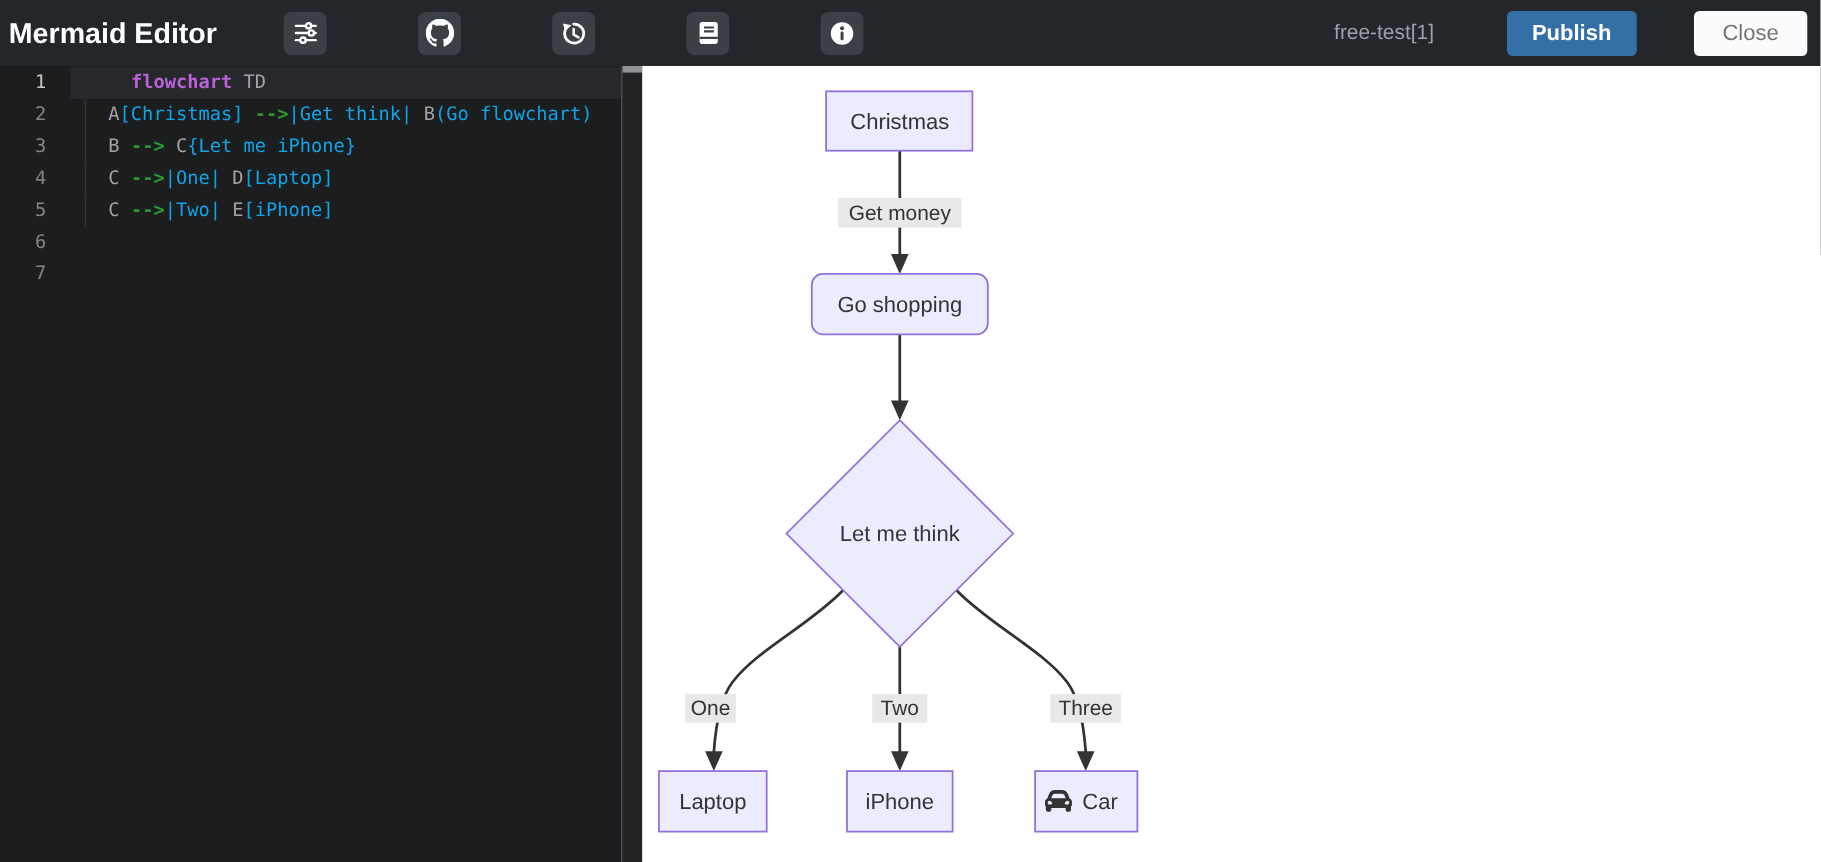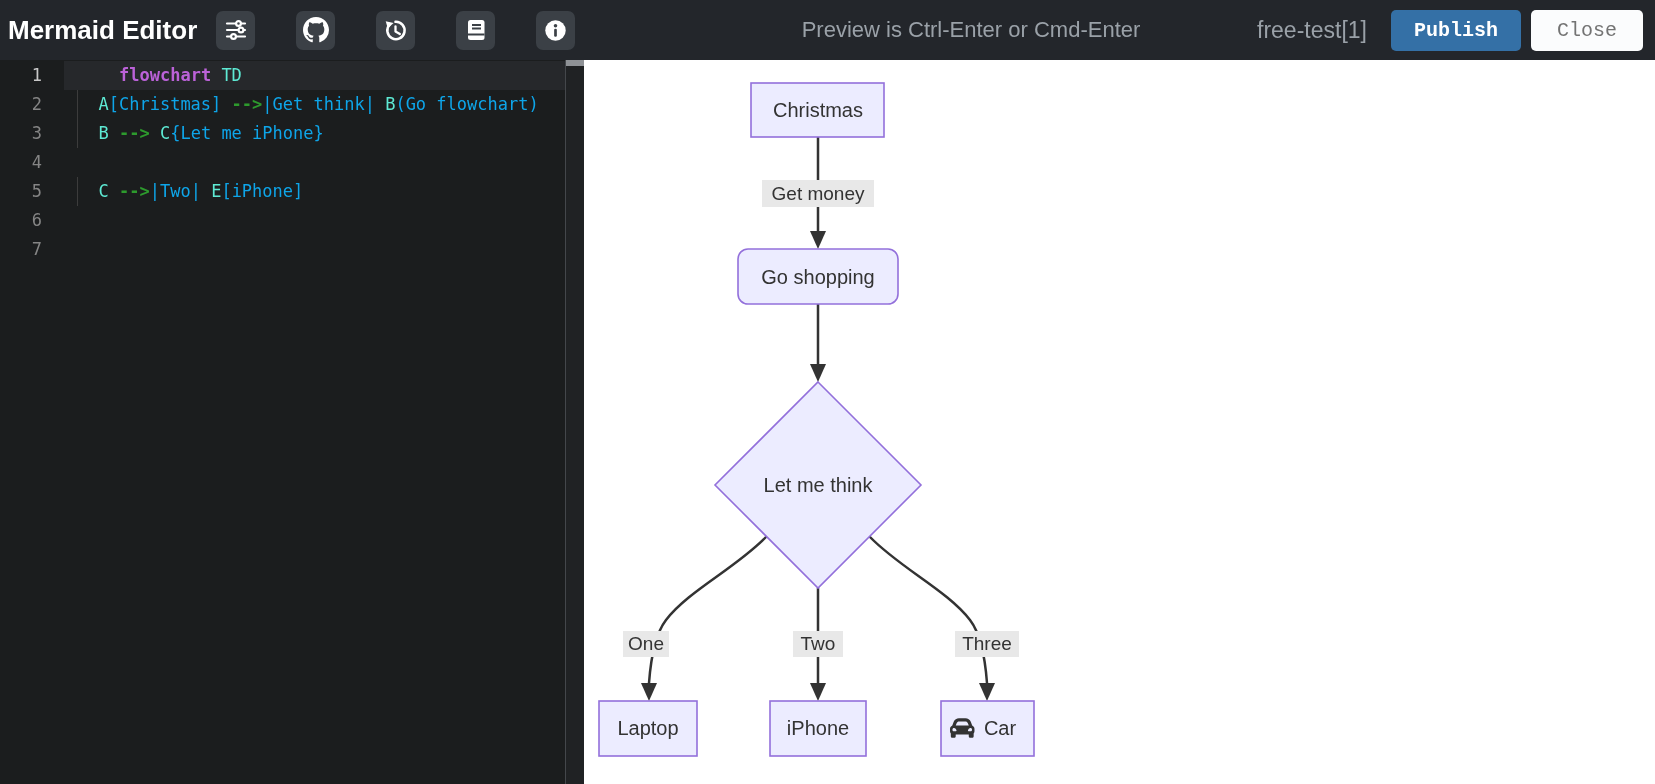--- a/index.html
+++ b/index.html
@@ -1,50 +1,50 @@
 <!DOCTYPE html>
 <html><head>
 <meta charset="utf-8">
 <style>
   * { margin:0; padding:0; box-sizing:border-box; }
   body { background:#111; }
   .app { position:relative; width:1655px; height:784px; background:#fff;
          font-family:"Liberation Sans", sans-serif; overflow:hidden; }
 
   
-  .topbar { height:60px; background:#23262b; display:flex; align-items:center; position:relative; }
+  .topbar { height:60px; background:#23262b; display:flex; align-items:center; position:relative;gap:42px; }
   .app-title { color:#ffffff; font-size:26px; font-weight:600; margin:0 19px 0 8px; white-space:nowrap; }
   .iconbtn { width:39px; height:39px; border-radius:7px; background:#3b4046; border:none;
              margin-right:41px; display:flex; align-items:center; justify-content:center;
              padding:0; cursor:pointer; flex:0 0 auto; }
   .iconbtn svg { display:block; }
   .hint { position:absolute; left:971px; transform:translateX(-50%); color:#9aa1a8; font-size:22px; white-space:nowrap; }
   .spacer { flex:1; }
-  .doc-name { color:#9aa1a8; font-size:23px; margin-right:24px; white-space:nowrap; }
+  .doc-name { color:#9aa1a8; font-size:19px; margin-right:24px; white-space:nowrap; }
   .btn { height:41px; border:none; border-radius:5px; font-size:20px; cursor:pointer;
-         font-family:Liberation Mono, monospace; }
+         font-family:Liberation Sans, sans-serif; }
   .btn-publish { background:#3470a6; color:#ffffff; font-weight:bold; padding:0 23px; margin-right:10px; }
   .btn-close { background:#fbfcfd; color:#737373; padding:0 26px; margin-right:12px; }
 
   
   .main { display:flex; height:724px; }
 
   
   .editor { width:565px; background:#1b1d1e; padding-top:1px; cursor:text; overflow:hidden; }
   .line { display:flex; height:29px; line-height:29px;
           font-family:"DejaVu Sans Mono", monospace; font-size:17px; white-space:pre; }
   .ln { width:64px; text-align:right; padding-right:22px; color:#858585; flex:0 0 auto;
         font-size:17px; }
   .line.active .ln { color:#c8c8c8; }
   .codetext { flex:1; padding-left:14px; position:relative; }
   .line.active .codetext { background:#26282b; }
   .line.ind .codetext::before { content:""; position:absolute; left:13px; top:0; bottom:0;
         border-left:1px solid #3c3c3c; }
   .tk-kw  { color:#bb62d8; font-weight:bold;margin-left:41px; }
-  .tk-id  { color:#5eead4;text-align:center; }
+  .tk-id  { color:#a3a3a3;text-align:center; }
   .tk-str { color:#0ea5e9; }
   .tk-arr { color:#2d9a2d; font-weight:bold; }
   .tk-pl  { color:#d4d4d4; }
 
   
   .scrollstrip { width:19px; background:#202224; border-left:1px solid #44474b; position:relative; flex:0 0 auto; }
   .scrollthumb { position:absolute; top:0; left:0; right:0; height:6px; background:#8f9296; }
 
   
   .canvas { flex:1; background:#ffffff; position:relative; }
@@ -103,35 +103,34 @@
     </button>
 
     <button class="iconbtn" style="margin-right:0;">
       <svg width="25" height="25" viewBox="0 0 24 24">
         <circle cx="12" cy="12" r="9.8" fill="#ffffff"></circle>
         <circle cx="12" cy="7.4" r="1.7" fill="#3b4046"></circle>
         <rect x="10.7" y="10.3" width="2.6" height="7.6" rx="1.2" fill="#3b4046"></rect>
       </svg>
     </button>
 
-    <div class="hint">Preview is Ctrl-Enter or Cmd-Enter</div>
     <div class="spacer"></div>
     <div class="doc-name">free-test[1]</div>
     <button class="btn btn-publish">Publish</button>
     <button class="btn btn-close">Close</button>
   </header>
 
   <div class="main">
 
     <div class="editor">
       <div>
           <div class="line active"><div class="ln">1</div><div class="codetext"><span class="tk-kw">flowchart</span><span class="tk-pl"> </span><span class="tk-id">TD</span></div></div>
           <div class="line ind"><div class="ln">2</div><div class="codetext"><span class="tk-pl">  </span><span class="tk-id">A</span><span class="tk-str">[Christmas]</span><span class="tk-pl"> </span><span class="tk-arr">--&gt;</span><span class="tk-str">|Get think|</span><span class="tk-pl"> </span><span class="tk-id">B</span><span class="tk-str">(Go flowchart)</span></div></div>
           <div class="line ind"><div class="ln">3</div><div class="codetext"><span class="tk-pl">  </span><span class="tk-id">B</span><span class="tk-pl"> </span><span class="tk-arr">--&gt;</span><span class="tk-pl"> </span><span class="tk-id">C</span><span class="tk-str">{Let me iPhone}</span></div></div>
-          <div class="line ind"><div class="ln">4</div></div>
+          <div class="line ind"><div class="ln">4</div><div class="codetext"><span class="tk-pl">  </span><span class="tk-id">C</span><span class="tk-pl"> </span><span class="tk-arr">--&gt;</span><span class="tk-str">|One|</span><span class="tk-pl"> </span><span class="tk-id">D</span><span class="tk-str">[Laptop]</span></div></div>
           <div class="line ind"><div class="ln">5</div><div class="codetext"><span class="tk-pl">  </span><span class="tk-id">C</span><span class="tk-pl"> </span><span class="tk-arr">--&gt;</span><span class="tk-str">|Two|</span><span class="tk-pl"> </span><span class="tk-id">E</span><span class="tk-str">[iPhone]</span></div></div>
           <div class="line ind"><div class="ln">6</div></div>
           <div class="line"><div class="ln">7</div><div class="codetext"></div></div>
         </div>
     </div>
 
     <div class="scrollstrip">
       <div class="scrollthumb"></div>
     </div>
 

